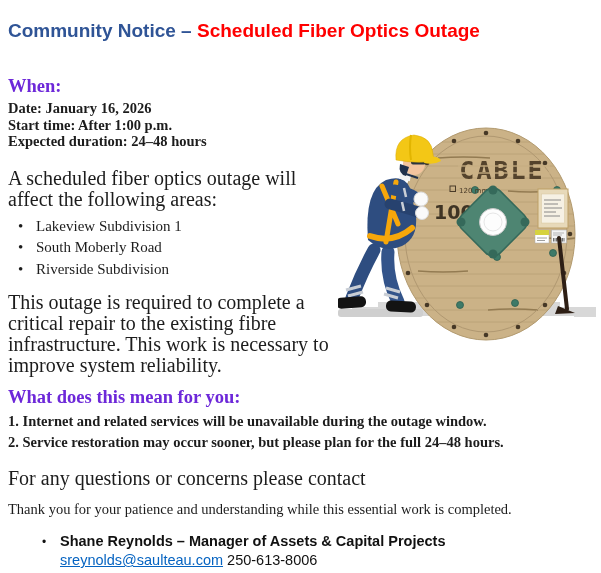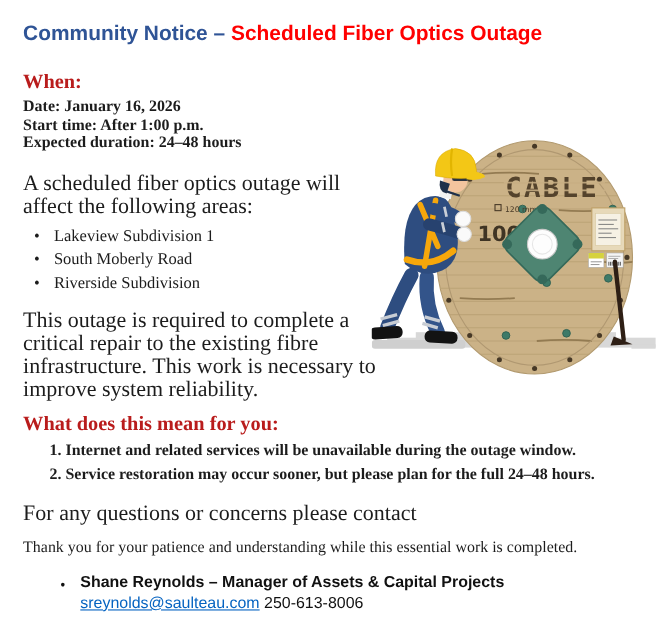--- a/index.html
+++ b/index.html
@@ -1,42 +1,42 @@
 <!DOCTYPE html>
 <html><head>
 <meta charset="utf-8">
 <style>
   html,body{margin:0;padding:0;background:#ffffff;}
   .page{
     position:relative;width:601px;height:573px;overflow:hidden;background:#ffffff;
     font-family:"Liberation Serif",serif;color:#1c1c1c;box-sizing:border-box;
-    padding:18px 10px 0 21px;
+    padding:18px 10px 0 8px;
   }
   .title{
     font-family:"Liberation Sans",sans-serif;font-size:19px;font-weight:bold;
     margin:0;line-height:26px;white-space:nowrap;
   }
   .t-blue{color:#2F5496;}
   .t-red{color:#FF0000;}
   .sec{
     font-family:"Liberation Serif",serif;font-size:18.5px;font-weight:bold;
-    color:#b91c1c;margin:20px 0 0;line-height:22px;
+    color:#6d28d9;margin:31px 0 0;line-height:22px;
   }
   .sec2{margin-top:10px;}
   .info{margin-top:3px;}
   .info-line{font-weight:bold;font-size:14.5px;line-height:16.5px;}
   .leftcol{width:332px;}
   .body{font-size:20px;line-height:21px;margin:0;}
   .intro{margin-top:18px;}
   ul.areas{list-style:none;margin:6px 0 0;padding:0;}
   ul.areas li{font-size:15px;line-height:21.5px;padding-left:28px;position:relative;}
   ul.areas li::before{content:"\2022";position:absolute;left:10px;top:0;}
   .reason{margin-top:12px;}
   .numbered{margin-top:3px;}
-  .num-line{font-weight:bold;font-size:14.5px;line-height:21px;white-space:nowrap;margin-left:24px;}
+  .num-line{font-weight:bold;font-size:14.5px;line-height:21px;white-space:nowrap;}
   .thanks{margin-top:10px;font-size:14.5px;white-space:nowrap;}
   .contact-intro{margin-top:15px;}
   .contact{display:flex;margin:12px 0 0 34px;font-family:"Liberation Sans",sans-serif;}
   .cdot{width:18px;font-size:12px;padding-top:3px;color:#111;}
   .contact-name{font-weight:bold;font-size:14.5px;line-height:19px;color:#111;}
   .contact-line2{font-size:14.5px;line-height:19px;color:#111;}
   a.email{color:#0563C1;text-decoration:underline;cursor:pointer;}
   .illustration{position:absolute;left:338px;top:120px;width:263px;height:232px;}
 </style>
 </head>

